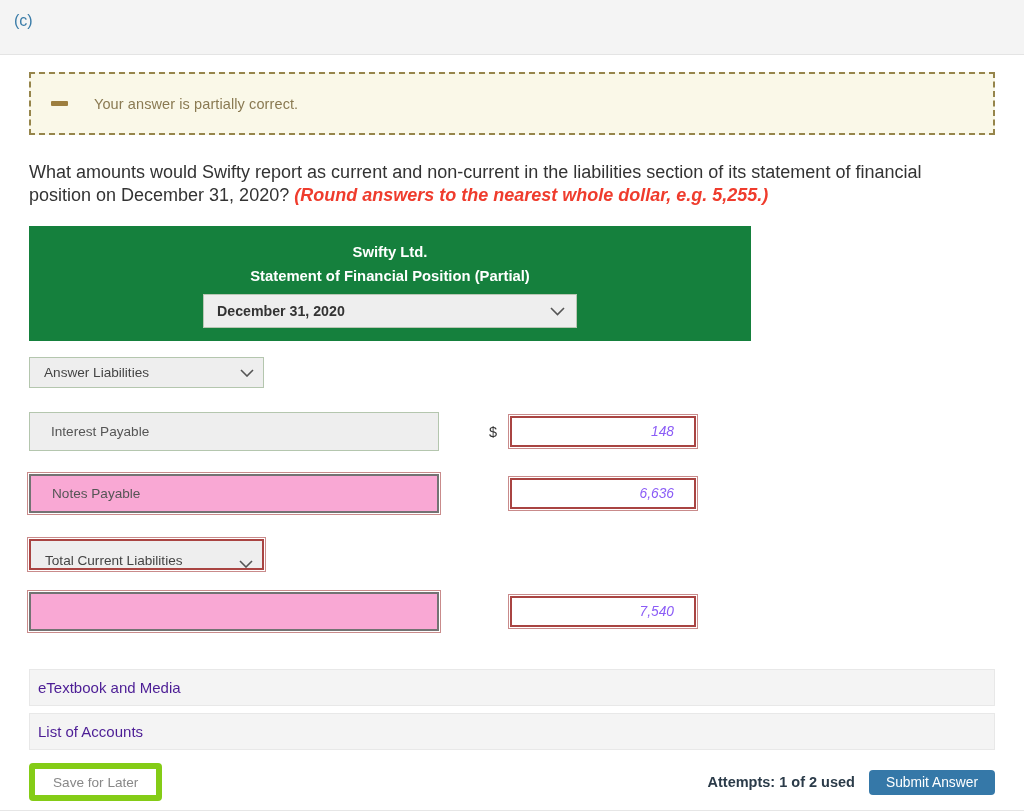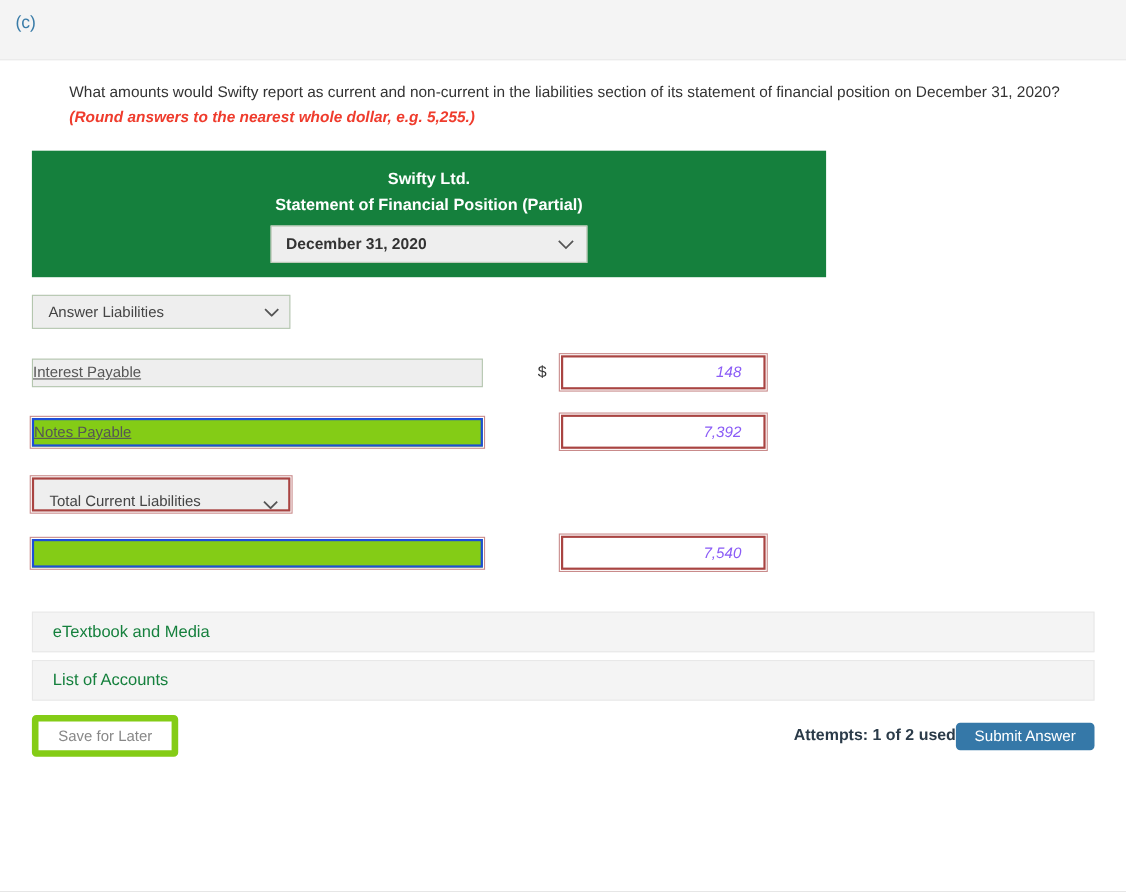--- a/index.html
+++ b/index.html
@@ -65,25 +65,24 @@
   .alert-text {
     margin-left: 26px;
     color: #8a7a52;
     font-size: 14.5px;
     letter-spacing: .1px;
   }
 
   
   .question {
     color: #333333;
-    font-size: 14px;
+    font-size: 18px;
     line-height: 23px;
     margin-bottom: 19px;
     max-width: 935px;
-    margin-left: 34px;
   }
   .question .emph {
     color: #ef3c2d;
     font-weight: bold;
     font-style: italic;
   }
 
   
   .stmt-header {
     width: 722px;
@@ -92,21 +91,21 @@
     text-align: center;
   }
   .stmt-title {
     color: #ffffff;
     font-size: 14.8px;
     font-weight: bold;
     line-height: 24px;
   }
   .date-select {
     margin: 6px auto 0 auto;
-    width: 288px;
+    width: 374px;
     height: 34px;
     background: #eeeeee;
     border: 1px solid #b9c7b4;
     display: flex;
     align-items: center;
     justify-content: space-between;
     padding: 0 11px 0 13px;
     font-size: 14.2px;
     font-weight: bold;
     color: #333333;
@@ -126,29 +125,29 @@
     justify-content: space-between;
     padding: 0 9px 0 14px;
     font-size: 13.6px;
     color: #444444;
   }
   .sel-narrow.green { border: 1px solid #b4c6ae; }
   .sel-narrow.red   { border: 2px solid #a94442; outline: 1px solid #c98b8b; outline-offset: 1px; align-items: flex-end; }
 
   .txt-wide {
     width: 410px;
-    height: 26px;
-    display: flex;
-    align-items: center;
+    height: 39px;
+    display: flex;
+    align-items: center;
+    padding-left: 21px;
     font-size: 13.6px;
     color: #555555;
-    text-decoration: underline;
   }
   .txt-wide.green { background: #eeeeee; border: 1px solid #b4c6ae; }
-  .txt-wide.red   { background: #84cc16; border: 2px solid #1d4ed8; outline: 1px solid #c98b8b; outline-offset: 1px; }
+  .txt-wide.red   { background: #f9a8d4; border: 2px solid #737373; outline: 1px solid #c98b8b; outline-offset: 1px; }
 
   .dollar {
     width: 34px;
     text-align: center;
     font-size: 14.5px;
     color: #333333;
     margin-left: 37px;
   }
   .dollar.blank { color: transparent; }
 
@@ -174,23 +173,23 @@
   .gap-d { height: 22px; }
 
   
   .accordion { margin-top: 38px; }
   .acc-item {
     height: 37px;
     background: #f4f4f4;
     border: 1px solid #e8e8e8;
     display: flex;
     align-items: center;
-    padding-left: 18px;
+    padding-left: 8px;
     font-size: 15px;
-    color: #15803d;
+    color: #4c1d95;
     margin-bottom: 7px;
   }
 
   
   .footer {
     display: flex;
     align-items: center;
     justify-content: space-between;
     margin-top: 13px;
     padding-bottom: 6px;
@@ -204,20 +203,21 @@
     font-size: 13.6px;
     color: #888888;
     font-family: "Liberation Sans", sans-serif;
     cursor: pointer;
   }
   .footer-right { display: flex; align-items: center; }
   .attempts {
     font-size: 14.5px;
     font-weight: bold;
     color: #2b3b49;
+    margin-right: 14px;
   }
   .btn-submit {
     background: #3578a8;
     border: none;
     border-radius: 4px;
     height: 25px;
     padding: 0 17px;
     color: #ffffff;
     font-size: 13.8px;
     font-family: "Liberation Sans", sans-serif;
@@ -237,20 +237,24 @@
 <body>
 
 <div class="page">
 
   <div class="top-strip">
     <span class="part-label">(c)</span>
   </div>
 
   <div class="body-wrap">
 
+    <div class="alert">
+      <span class="alert-icon"></span>
+      <span class="alert-text">Your answer is partially correct.</span>
+    </div>
 
     <div class="question">
       <span>What amounts would Swifty report as current and non-current in the liabilities section of its statement of financial position on December 31, 2020? </span><span class="emph">(Round answers to the nearest whole dollar, e.g. 5,255.)</span>
     </div>
 
     <div class="stmt-header">
       <div class="stmt-title">Swifty Ltd.</div>
       <div class="stmt-title">Statement of Financial Position (Partial)</div>
       <div class="date-select">
         <span>December 31, 2020</span>
@@ -281,21 +285,21 @@
         <div class="txt-wide green">Interest Payable</div>
         <div class="dollar">$</div>
         <div class="amt">148</div>
       </div>
 
       <div class="gap-b"></div>
 
       <div class="row">
         <div class="txt-wide red">Notes Payable</div>
         <div class="dollar blank">$</div>
-        <div class="amt">7,392</div>
+        <div class="amt">6,636</div>
       </div>
 
       <div class="gap-c"></div>
 
       <div class="row">
         <div class="sel-narrow red">
           <span>Total Current Liabilities</span>
           <span>
             <svg class="chev" width="14" height="8" viewBox="0 0 14 8">
                 <path d="M1 1 L7 7 L13 1" stroke="#555" stroke-width="1.6" fill="none"></path>

